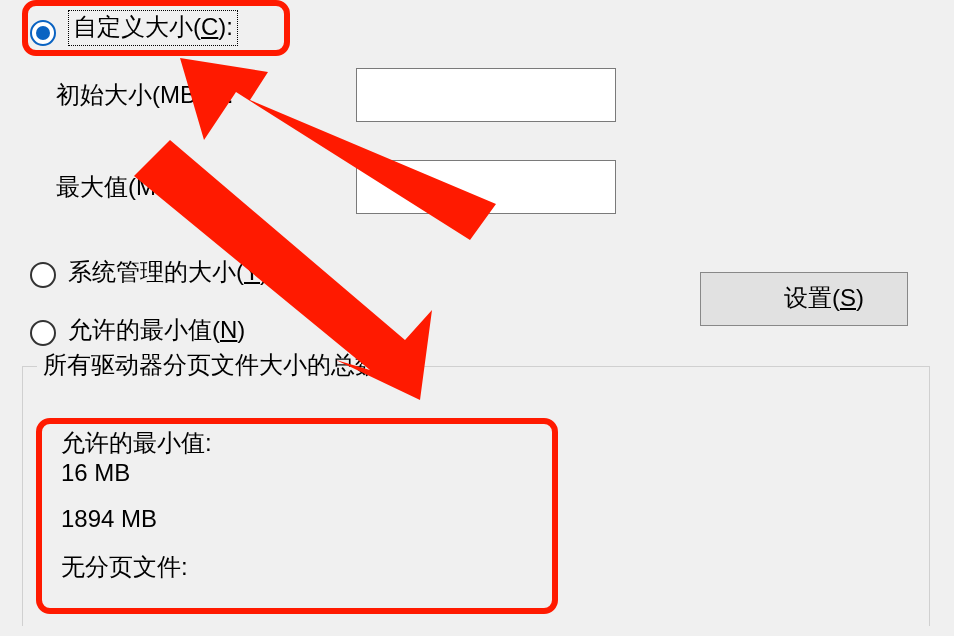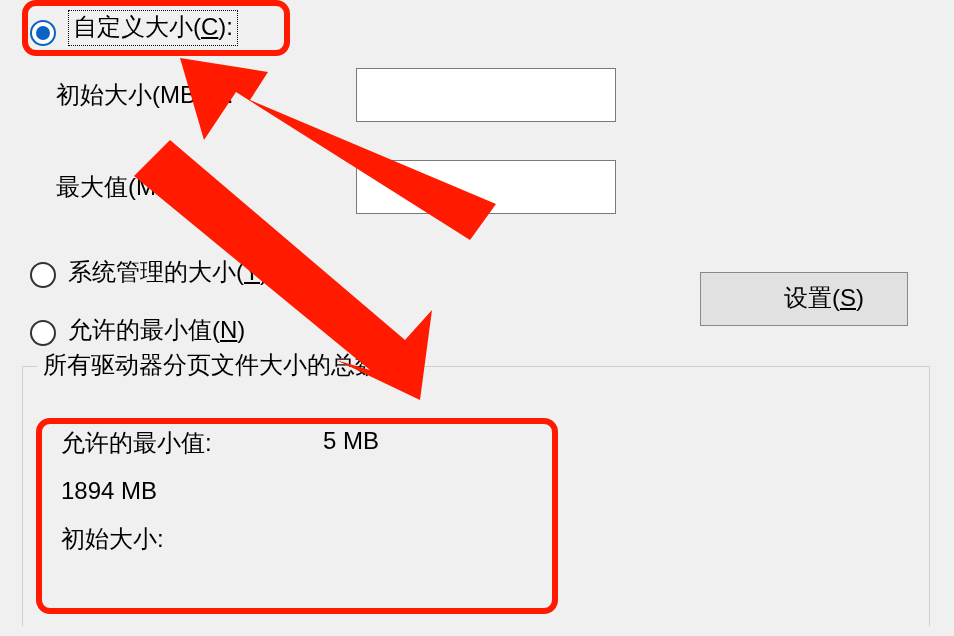--- a/index.html
+++ b/index.html
@@ -35,21 +35,21 @@
     width: 208px; height: 54px; border: 1px solid #888; background: #e1e1e1;
     font-size: 24px; text-align: center; line-height: 50px; cursor: pointer; padding-left: 40px;
   }
   .group-box {
     position: absolute; left: 22px; top: 366px; width: 908px; height: 260px;
     border: 1px solid #d0d0d0; border-bottom: none;
   }
   .group-title {
     position: absolute; top: -18px; left: 14px; background: #f0f0f0; padding: 0 6px;
   }
-  .info-row { display: flex; margin-left: 38px; margin-top: 18px; }
+  .info-row { display: flex; margin-left: 38px; margin-top: 18px; flex-direction: column; }
   .info-row:first-of-type { margin-top: 60px; }
   .info-label { width: 262px; }
   .info-value { }
   
   .hl-box {
     position: absolute; border: 6px solid #ff1a00; border-radius: 14px;
     pointer-events: none;
   }
   .hl1 { left: 22px; top: 0px; width: 268px; height: 56px; }
   .hl2 { left: 36px; top: 418px; width: 522px; height: 196px; }
@@ -100,27 +100,27 @@
 </div>
 
 <div class="btn-set">
   <span>设置(</span><span class="underline">S</span><span>)</span>
 </div>
 
 <div class="group-box">
   <span class="group-title">所有驱动器分页文件大小的总数</span>
   <div class="info-row">
     <span class="info-label">允许的最小值:</span>
-    <span class="info-value">5 MB</span>
+    <span class="info-value">16 MB</span>
   </div>
   <div class="info-row">
     <span class="info-value">1894 MB</span>
   </div>
   <div class="info-row">
-    <span class="info-label">初始大小:</span>
+    <span class="info-label">无分页文件:</span>
   </div>
 </div>
 
 <div class="hl-box hl1"></div>
 <div class="hl-box hl2"></div>
 
 <svg class="arrows" viewBox="0 0 954 636">
   <defs></defs>
 
   <polygon points="470,240 236,92 204,140 180,58 268,72 250,100 496,204" fill="#ff1a00"></polygon>

